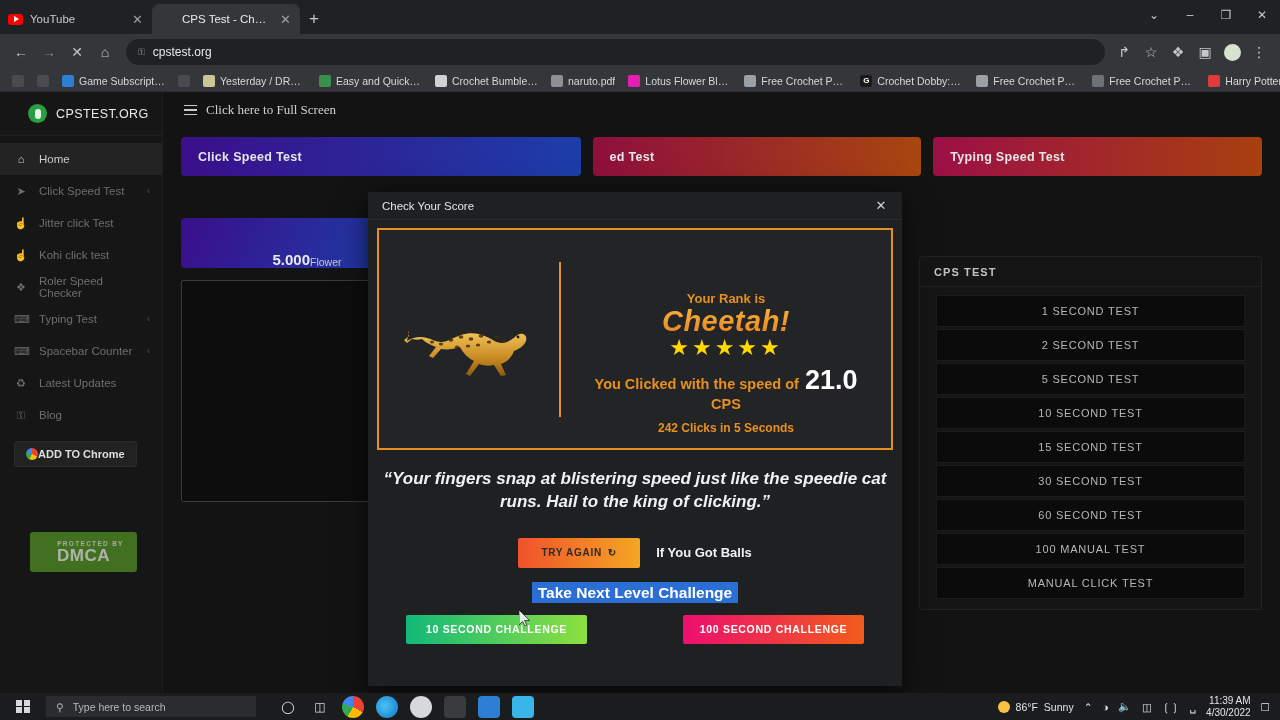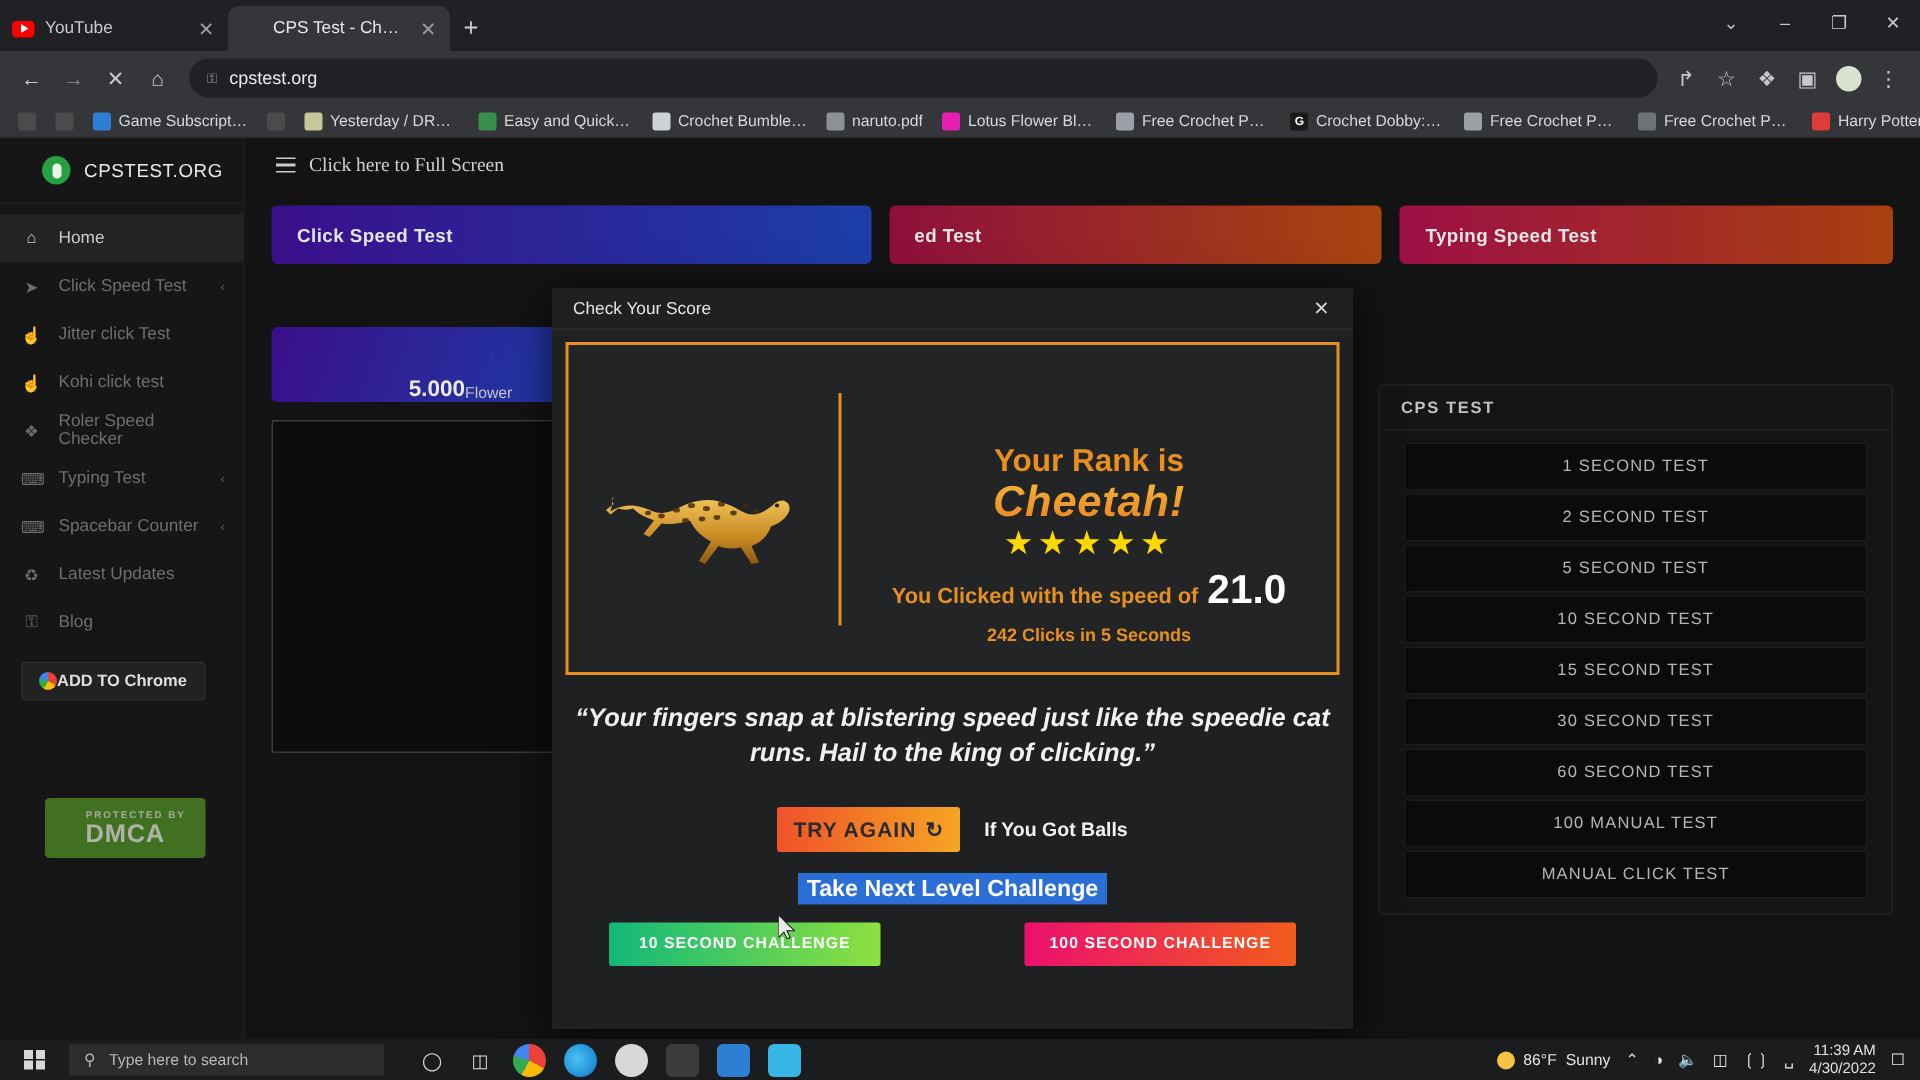--- a/index.html
+++ b/index.html
@@ -137,40 +137,40 @@
     background: #1f2022; box-shadow: 0 6px 26px rgba(0,0,0,.65); }
   .modal-head { height: 28px; display: flex; align-items: center; padding: 0 14px;
     border-bottom: 1px solid #2a2b2d; }
   .modal-title { font-size: 11.5px; color: #e3e5e7; flex: 1; }
   .modal-x { font-size: 13px; color: #cfd1d3; width: 14px; text-align: center; }
   .score-box { margin: 8px 9px 0; height: 222px; border: 2px solid #e8901f;
     background: #232426; display: flex; align-items: center; }
   .cheetah-col { width: 180px; display: flex; align-items: center; justify-content: center; }
   .divider { width: 2px; height: 155px; background: #e8901f; }
   .score-col { flex: 1; text-align: center; padding: 0 10px; }
-  .rank-lbl { font-size: 21px; color: #e8901f; font-weight: bold; margin-top: 48px; }
+  .rank-lbl { font-size: 13px; color: #e8901f; font-weight: bold; margin-top: 48px; }
   .rank-name { font-size: 29px; font-weight: bold; font-style: italic;
     background: linear-gradient(180deg,#f5b63a,#e8801f);
     -webkit-background-clip: text; background-clip: text; color: transparent;
     letter-spacing: .5px; margin-top: -1px; }
   .stars { font-size: 22px; color: #ffd800; letter-spacing: 3px; margin-top: -2px; line-height: 1.1; }
   .speed-line { display: flex; align-items: baseline; justify-content: center; gap: 6px;
     margin-top: 6px; }
   .speed-txt { font-size: 14.5px; color: #e8901f; font-weight: bold; }
   .speed-num { font-size: 27px; color: #ffffff; font-weight: bold; line-height: 1; }
   .cps-lbl { font-size: 14.5px; color: #e8901f; font-weight: bold; margin-top: 2px; }
   .clicks-lbl { font-size: 12px; color: #e8901f; font-weight: bold; margin-top: 9px; }
 
   .quote { margin: 18px 14px 0; text-align: center; font-size: 17px;
     font-style: italic; font-weight: bold; color: #f0f1f3; line-height: 1.35; }
   .again-row { display: flex; align-items: center; justify-content: center; gap: 16px; margin-top: 24px; }
   .try-again { width: 122px; height: 30px; border-radius: 2px;
     background: linear-gradient(90deg,#f0522a,#f5a623);
     display: flex; align-items: center; justify-content: center; gap: 6px;
-    font-size: 14px; color: #2b2b2b; font-weight: bold; letter-spacing: .7px; }
+    font-size: 10px; color: #2b2b2b; font-weight: bold; letter-spacing: .7px; }
   .balls-txt { font-size: 13px; color: #f0f1f3; font-weight: bold; }
   .next-level { text-align: center; margin-top: 16px; }
   .next-level span { font-size: 15.5px; font-weight: bold; color: #ffffff;
     background: #2a6ed6; padding: 2px 6px; }
   .chall-row { display: flex; justify-content: space-between; margin: 13px 38px 0; }
   .chall-btn { width: 181px; height: 29px; border-radius: 2px;
     display: flex; align-items: center; justify-content: center;
     font-size: 10.5px; color: #ffffff; font-weight: bold; letter-spacing: .7px; }
   .chall-btn.green { background: linear-gradient(90deg,#12b87a,#8ee03f); }
   .chall-btn.pink  { background: linear-gradient(90deg,#ec0f6e,#f25c1c); }
@@ -436,20 +436,21 @@
         </div>
         <div class="divider"></div>
         <div class="score-col">
           <div class="rank-lbl">Your Rank is</div>
           <div class="rank-name">Cheetah!</div>
           <div class="stars">★★★★★</div>
           <div class="speed-line">
             <span class="speed-txt">You Clicked with the speed of</span>
             <span class="speed-num">21.0</span>
           </div>
+          <div class="cps-lbl">CPS</div>
           <div class="clicks-lbl">242 Clicks in 5 Seconds</div>
         </div>
       </div>
 
       <div class="quote">“Your fingers snap at blistering speed just like the speedie cat runs. Hail to the king of clicking.”</div>
 
       <div class="again-row">
         <div class="try-again">
           <span>TRY AGAIN</span>
           <span>↻</span>

